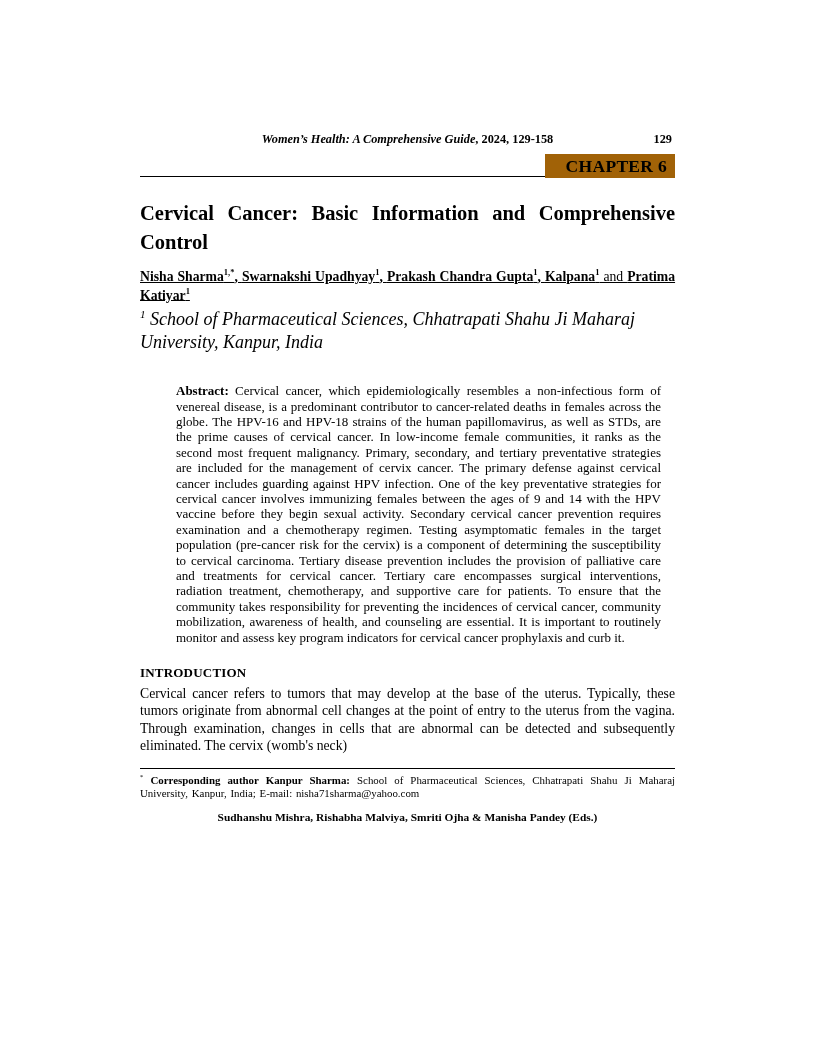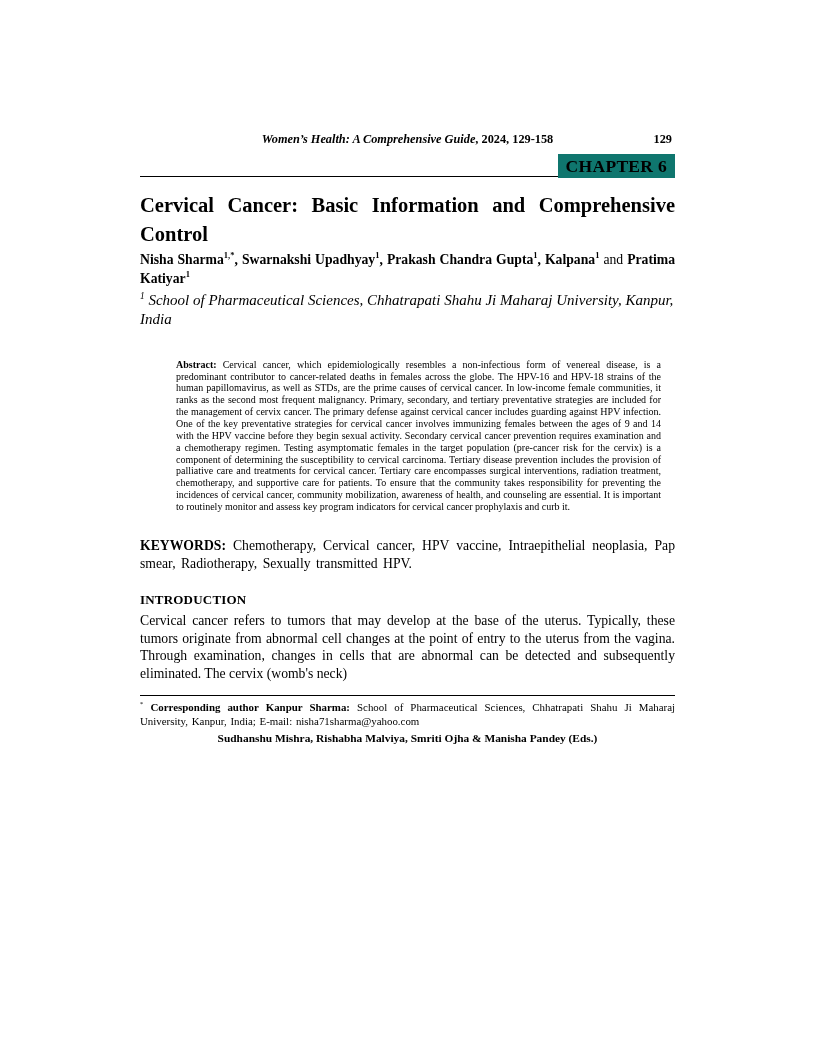--- a/index.html
+++ b/index.html
@@ -31,55 +31,56 @@
     font-style: normal;
   }
   
   .chapter-row {
     text-align: right;
     margin-top: 7px;
     border-bottom: 1.6px solid #000;
   }
   .chapter-badge {
     display: inline-block;
-    background: #0f766e;
+    background: #a16207;
     font-size: 17.5px;
     font-weight: bold;
     letter-spacing: 0.3px;
-    padding: 2px 8px 1px 8px;
+    padding: 2px 8px 1px 21px;
     margin-bottom: -1.6px;
   }
   
   .article-title {
-    margin-top: 14px;
+    margin-top: 22px;
     font-size: 20.5px;
     font-weight: bold;
     line-height: 1.38;
     text-align: justify;
   }
   .authors-line {
-    margin-top: 2px;
+    margin-top: 11px;
     font-size: 13.7px;
     font-weight: bold;
     line-height: 1.32;
     text-align: justify;
+    text-decoration: underline;
   }
   .authors-line sup { font-size: 0.62em; }
   .sep-and { font-weight: 400; }
   .affiliation-line {
     margin-top: 4px;
-    font-size: 15px;
+    font-size: 18px;
     font-style: italic;
     line-height: 1.25;
   }
   .affiliation-line sup { font-size: 0.62em; }
   
   .abstract-block {
     margin: 30px 14px 0 36px;
-    font-size: 10px;
+    font-size: 13px;
     line-height: 1.185;
     text-align: justify;
   }
   .abstract-label { font-weight: bold; }
   
   .keywords-para {
     margin-top: 24px;
     font-size: 13.7px;
     line-height: 1.3;
     text-align: justify;
@@ -106,21 +107,21 @@
     padding-top: 4px;
     font-size: 10.9px;
     line-height: 1.24;
     text-align: justify;
     word-spacing: 1px;
   }
   .footnote-block sup { font-size: 0.62em; }
   .footnote-label { font-weight: bold; }
   
   .footer-credits {
-    margin-top: 3px;
+    margin-top: 9px;
     text-align: center;
     font-size: 11.4px;
     font-weight: bold;
     line-height: 1.25;
   }
 </style>
 </head>
 <body>
 
 <div class="sheet">
@@ -137,21 +138,20 @@
   <h1 class="article-title">Cervical Cancer: Basic Information and Comprehensive Control</h1>
 
   <p class="authors-line">
     <span>Nisha Sharma</span><sup>1,*</sup><span>, </span><span>Swarnakshi Upadhyay</span><sup>1</sup><span>, </span><span>Prakash Chandra Gupta</span><sup>1</sup><span>, </span><span>Kalpana</span><sup>1</sup><span class="sep-and"> and </span><span>Pratima Katiyar</span><sup>1</sup>
   </p>
 
   <p class="affiliation-line"><sup>1</sup><span> School of Pharmaceutical Sciences, Chhatrapati Shahu Ji Maharaj University, Kanpur, India</span></p>
 
   <p class="abstract-block"><span class="abstract-label">Abstract:</span><span> Cervical cancer, which epidemiologically resembles a non-infectious form of venereal disease, is a predominant contributor to cancer-related deaths in females across the globe. The HPV-16 and HPV-18 strains of the human papillomavirus, as well as STDs, are the prime causes of cervical cancer. In low-income female communities, it ranks as the second most frequent malignancy. Primary, secondary, and tertiary preventative strategies are included for the management of cervix cancer. The primary defense against cervical cancer includes guarding against HPV infection. One of the key preventative strategies for cervical cancer involves immunizing females between the ages of 9 and 14 with the HPV vaccine before they begin sexual activity. Secondary cervical cancer prevention requires examination and a chemotherapy regimen. Testing asymptomatic females in the target population (pre-cancer risk for the cervix) is a component of determining the susceptibility to cervical carcinoma. Tertiary disease prevention includes the provision of palliative care and treatments for cervical cancer. Tertiary care encompasses surgical interventions, radiation treatment, chemotherapy, and supportive care for patients. To ensure that the community takes responsibility for preventing the incidences of cervical cancer, community mobilization, awareness of health, and counseling are essential. It is important to routinely monitor and assess key program indicators for cervical cancer prophylaxis and curb it.</span></p>
 
-  <p class="keywords-para"><span class="keywords-label">KEYWORDS:</span><span> Chemotherapy, Cervical cancer, HPV vaccine, Intraepithelial neoplasia, Pap smear, Radiotherapy, Sexually transmitted HPV.</span></p>
 
   <h2 class="section-heading">INTRODUCTION</h2>
   <p class="body-para">Cervical cancer refers to tumors that may develop at the base of the uterus. Typically, these tumors originate from abnormal cell changes at the point of entry to the uterus from the vagina. Through examination, changes in cells that are abnormal can be detected and subsequently eliminated. The cervix (womb's neck)</p>
 
   <p class="footnote-block"><sup>*</sup><span class="footnote-label"> Corresponding author Kanpur Sharma:</span><span> School of Pharmaceutical Sciences, Chhatrapati Shahu Ji Maharaj University, Kanpur, India; E-mail: nisha71sharma@yahoo.com</span></p>
 
   <div class="footer-credits">
     <div>Sudhanshu Mishra, Rishabha Malviya, Smriti Ojha &amp; Manisha Pandey (Eds.)</div>
   </div>
 

